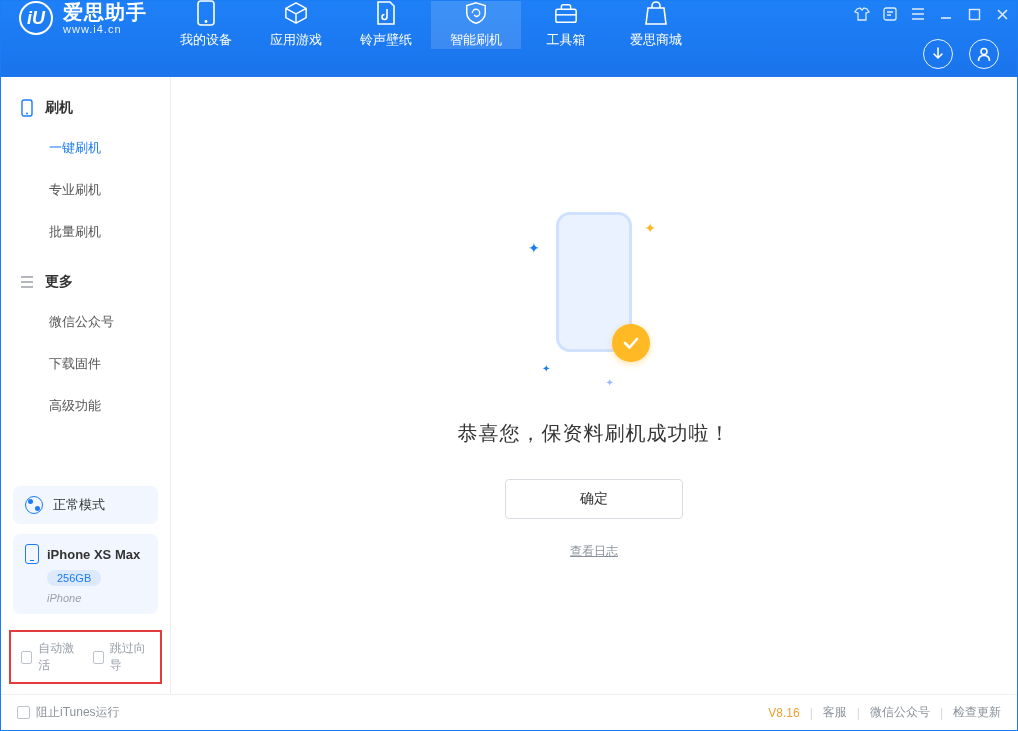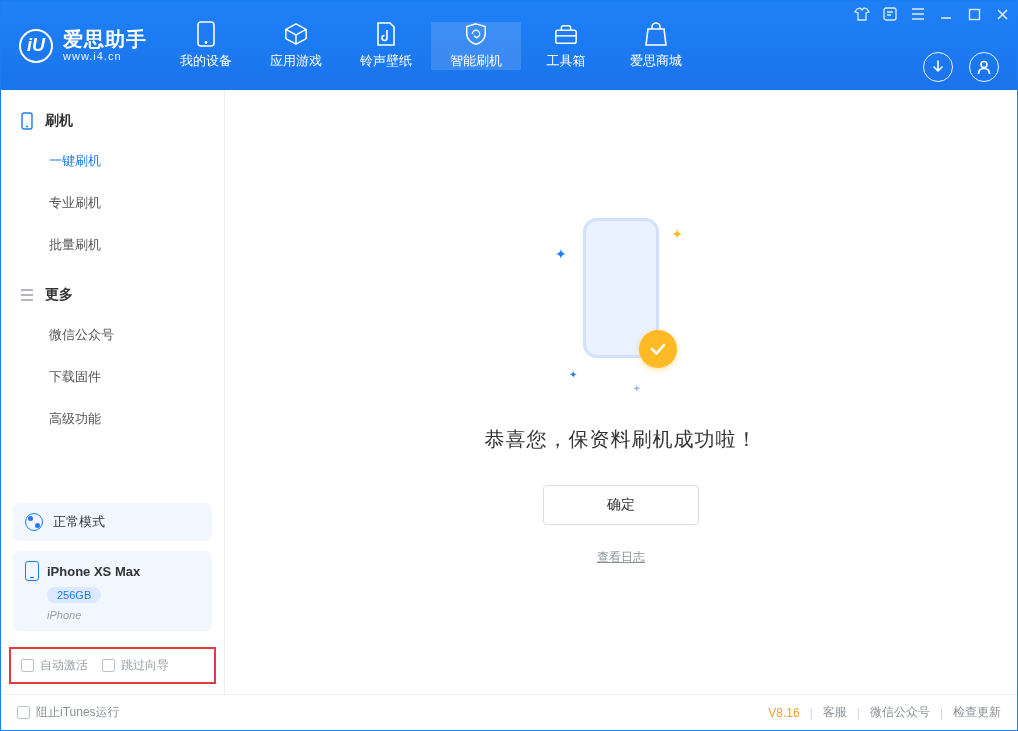--- a/index.html
+++ b/index.html
@@ -1,41 +1,41 @@
 <!DOCTYPE html>
 <html><head>
 <meta charset="utf-8">
 <style>
 * { margin: 0; padding: 0; box-sizing: border-box; font-family: "Microsoft YaHei", "PingFang SC", sans-serif; }
 body { background: #f0f0f0; display: flex; align-items: center; justify-content: center; height: 100vh; }
 .window { width: 1018px; height: 731px; background: #fff; border: 1px solid #1b7cf5; display: flex; flex-direction: column; position: relative; }
 
 
-.titlebar { height: 89px; background: linear-gradient(180deg,#1e80f7 0%,#1a74ec 100%); display: flex; align-items: center; color: #fff; position: relative; }
+.titlebar { height: 76px; background: linear-gradient(180deg,#1e80f7 0%,#1a74ec 100%); display: flex; align-items: flex-start; color: #fff; position: relative; }
 .logo-area { display: flex; align-items: center; padding: 0 14px 0 18px; gap: 10px; }
 .logo-badge { width: 34px; height: 34px; border: 2px solid #fff; border-radius: 50%; display:flex; align-items:center; justify-content:center; font-weight: bold; font-size: 18px; font-style: italic; }
 .logo-text { display:flex; flex-direction: column; line-height: 1.1; }
 .logo-text .main { font-size: 20px; font-weight: bold; letter-spacing: 1px; }
 .logo-text .sub { font-size: 11px; letter-spacing: 1px; opacity: .9; }
 
 .top-tabs { display: flex; align-items: stretch; }
 .top-tab { width: 90px; display:flex; flex-direction:column; align-items:center; justify-content:center; gap:6px; font-size: 13px; cursor: pointer; transition: background .15s; position: relative; }
 .top-tab.active { background: rgba(255,255,255,.14); }
 .top-tab .ic { width: 24px; height: 24px; display:flex; align-items:center; justify-content:center; }
 .top-tab .lbl { font-size: 13px; }
 
 .win-ctrl-row { position: absolute; top: 4px; right: 6px; display: flex; gap: 10px; align-items: center; }
 .win-ctrl-row .wc { width: 18px; height: 18px; display:flex; align-items:center; justify-content:center; cursor:pointer; opacity: .85; }
 
 .top-right-icons { position: absolute; right: 18px; bottom: 8px; display:flex; gap: 16px; align-items:center; }
 .circle-btn { width: 30px; height: 30px; border: 1.5px solid rgba(255,255,255,.9); border-radius: 50%; display:flex; align-items:center; justify-content:center; cursor:pointer; }
 
 
 .body { flex: 1; display: flex; min-height: 0; }
-.sidebar { width: 224px; border-right: 1px solid #eceef0; display:flex; flex-direction:column; }
+.sidebar { width: 170px; border-right: 1px solid #eceef0; display:flex; flex-direction:column; }
 .side-scroll { flex: 1; overflow-y: auto; padding-top: 12px; }
 .side-group-title { display:flex; align-items:center; gap:10px; padding: 10px 18px; font-size: 14px; color: #333; font-weight: 600; }
 .side-group-title .gic { width: 16px; height: 16px; display:flex; align-items:center; justify-content:center; color:#8a8f99; }
 .side-item { padding: 12px 18px 12px 48px; font-size: 13px; color: #555; cursor: pointer; }
 .side-item.active { color: #1b7cf5; }
 
 .side-cards { padding: 10px 12px 12px; display:flex; flex-direction:column; gap: 10px; }
 .mode-card, .device-card { background: #f1f6ff; border-radius: 7px; padding: 10px 12px; font-size: 13px; color:#333; }
 .mode-card { display:flex; align-items:center; gap:10px; }
 .mode-ic { width: 18px; height: 18px; border: 1.5px solid #1b7cf5; border-radius: 50%; position:relative; }
@@ -58,21 +58,21 @@
 .phone-illus { width: 120px; height: 160px; position:relative; margin-bottom: 30px; }
 .phone-body { position:absolute; left:22px; top:0; width:76px; height:140px; border:3px solid #cfe1ff; border-radius:14px; background:#eaf2ff; }
 .phone-check { position:absolute; right:4px; bottom:10px; width:38px; height:38px; background:#ffb924; border-radius:50%; display:flex; align-items:center; justify-content:center; box-shadow: 0 2px 6px rgba(255,185,36,.4); }
 .sparkle { position:absolute; font-size:14px; color:#1b7cf5; }
 .sparkle.s1 { left:-6px; top:28px; }
 .sparkle.s2 { right:-2px; top:8px; color:#ffb924; }
 .sparkle.s3 { left:8px; bottom:-2px; font-size:10px; color:#1b7cf5; }
 .sparkle.s4 { right:40px; bottom:-16px; font-size:10px; color:#9bb9ff; }
 
 .success-text { font-size: 20px; color:#333; letter-spacing: 1px; }
-.ok-btn { margin-top: 14px; width: 156px; height: 40px; border:1px solid #d9dde2; background:#fff; font-size: 14px; color:#333; cursor:pointer; border-radius:4px; }
+.ok-btn { margin-top: 14px; width: 178px; height: 40px; border:1px solid #d9dde2; background:#fff; font-size: 14px; color:#333; cursor:pointer; border-radius:4px; }
 .view-log { margin-top: 6px; font-size: 12px; color:#8a9199; text-decoration: underline; cursor:pointer; }
 
 
 .statusbar { height: 36px; border-top: 1px solid #eceef0; display:flex; align-items:center; padding: 0 16px; font-size: 12px; color:#8a9199;gap:34px; }
 .statusbar .left { display:flex; align-items:center; gap:6px; }
 .statusbar .right { margin-left:auto; display:flex; align-items:center; gap: 10px; }
 .statusbar .ver { color:#f0a030; }
 .statusbar .sep { color:#d3d8de; }
 .statusbar .lnk { cursor:pointer;text-align:center; }
 

